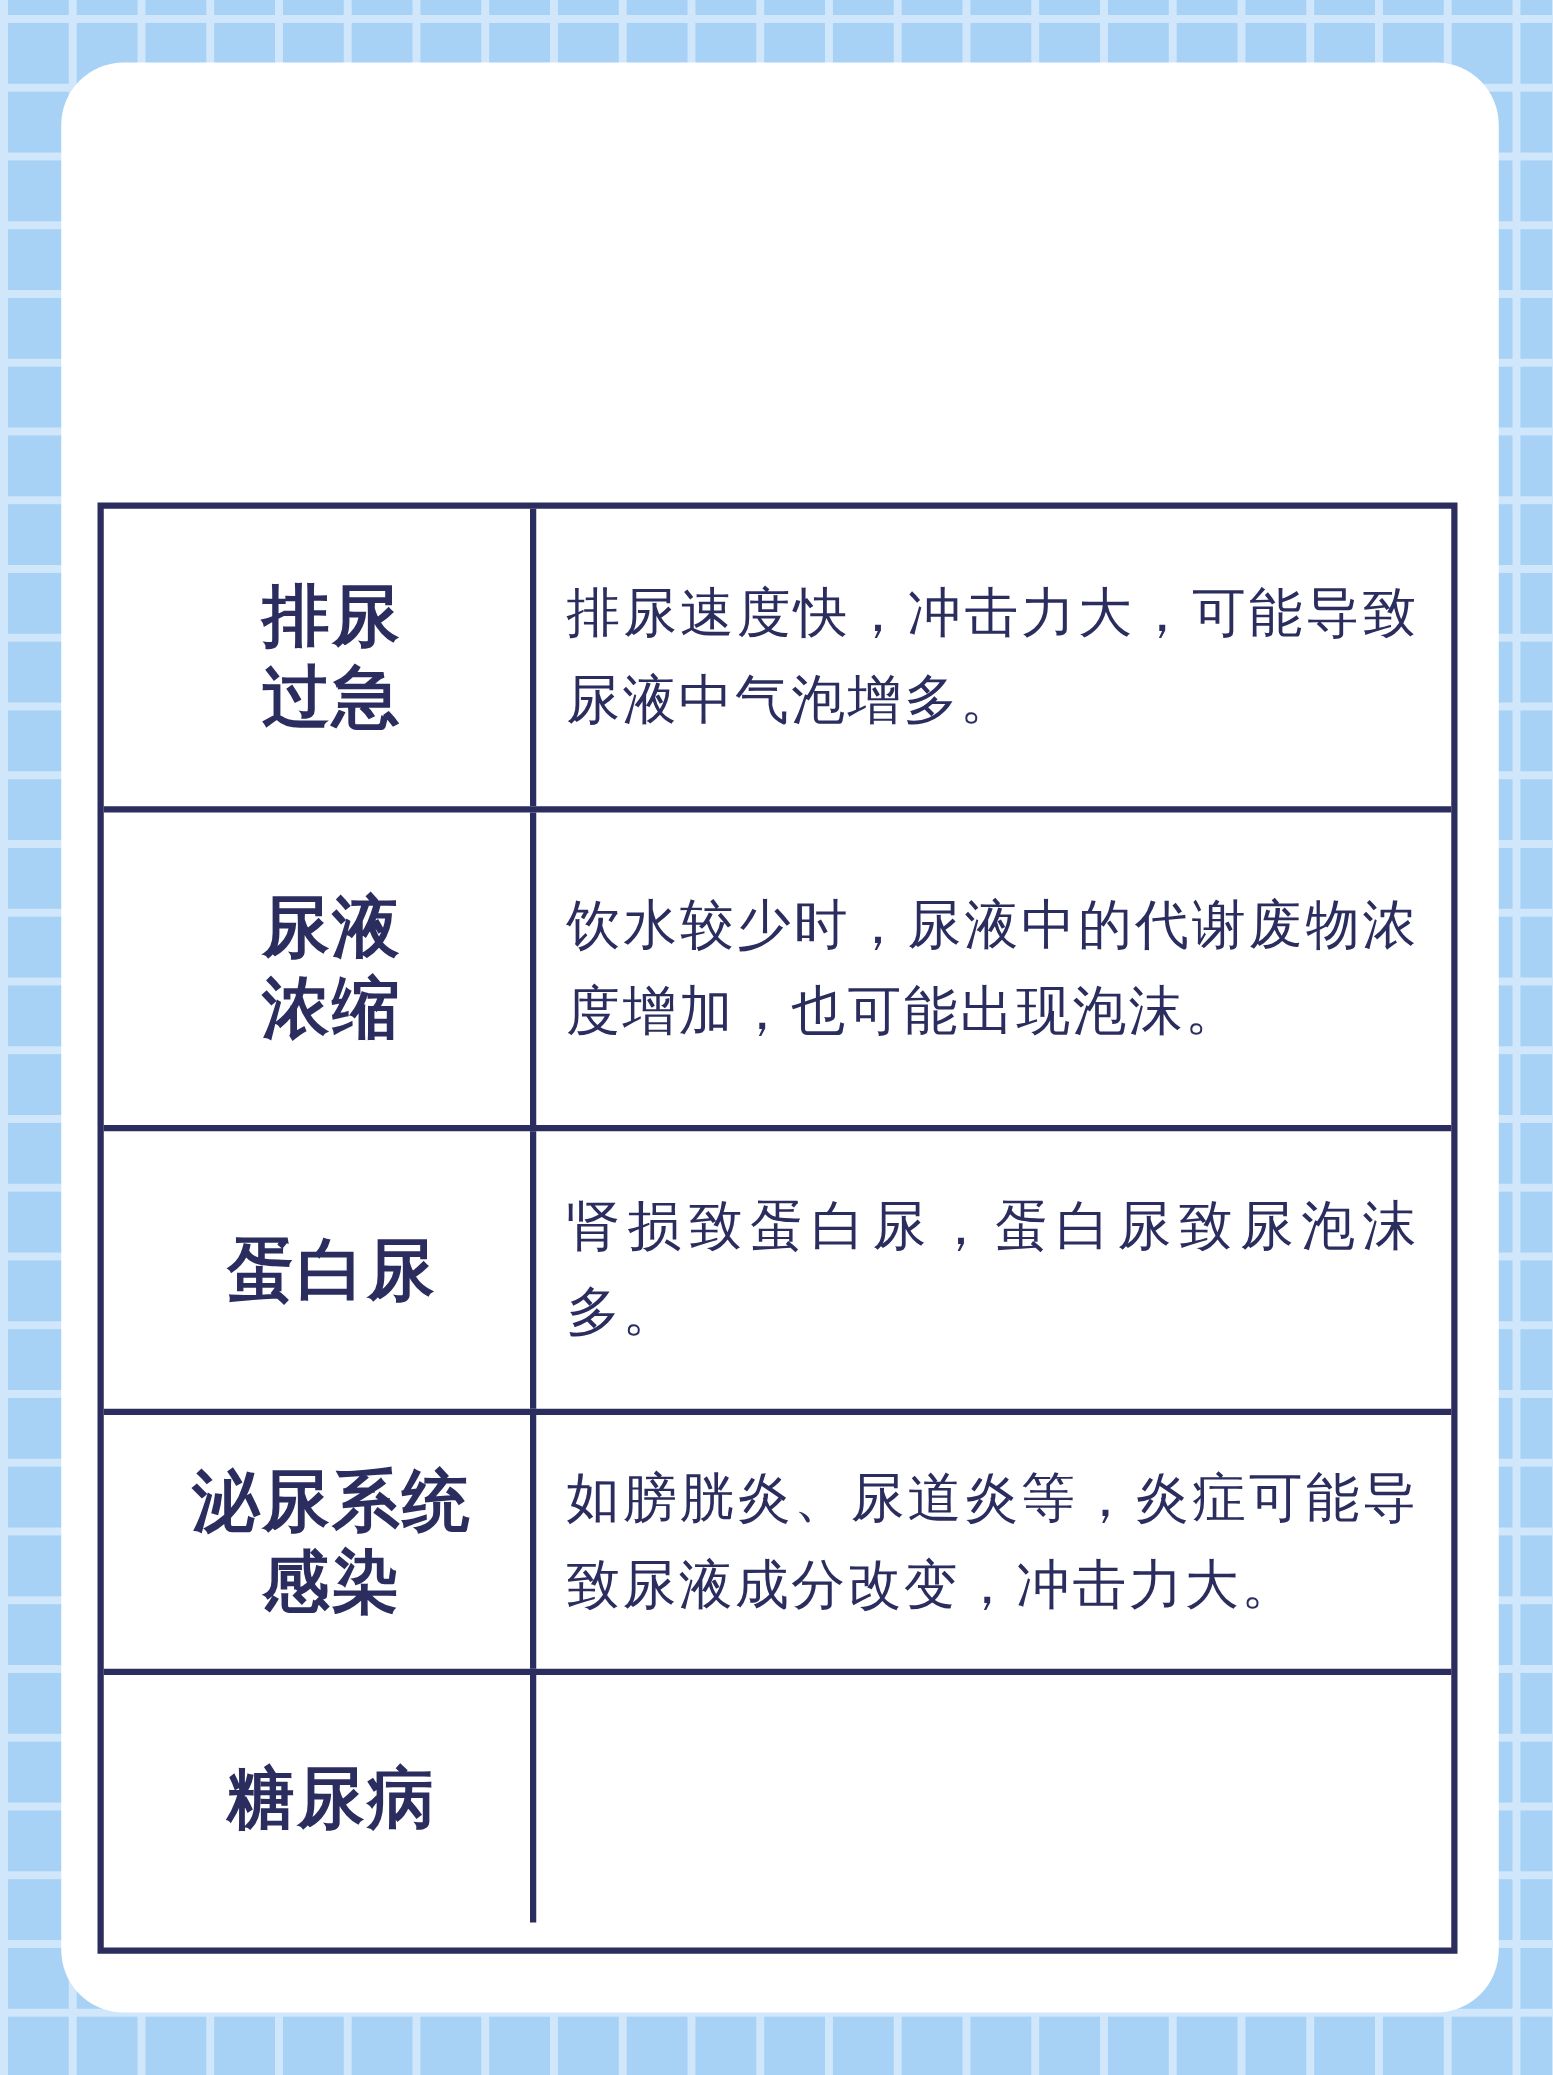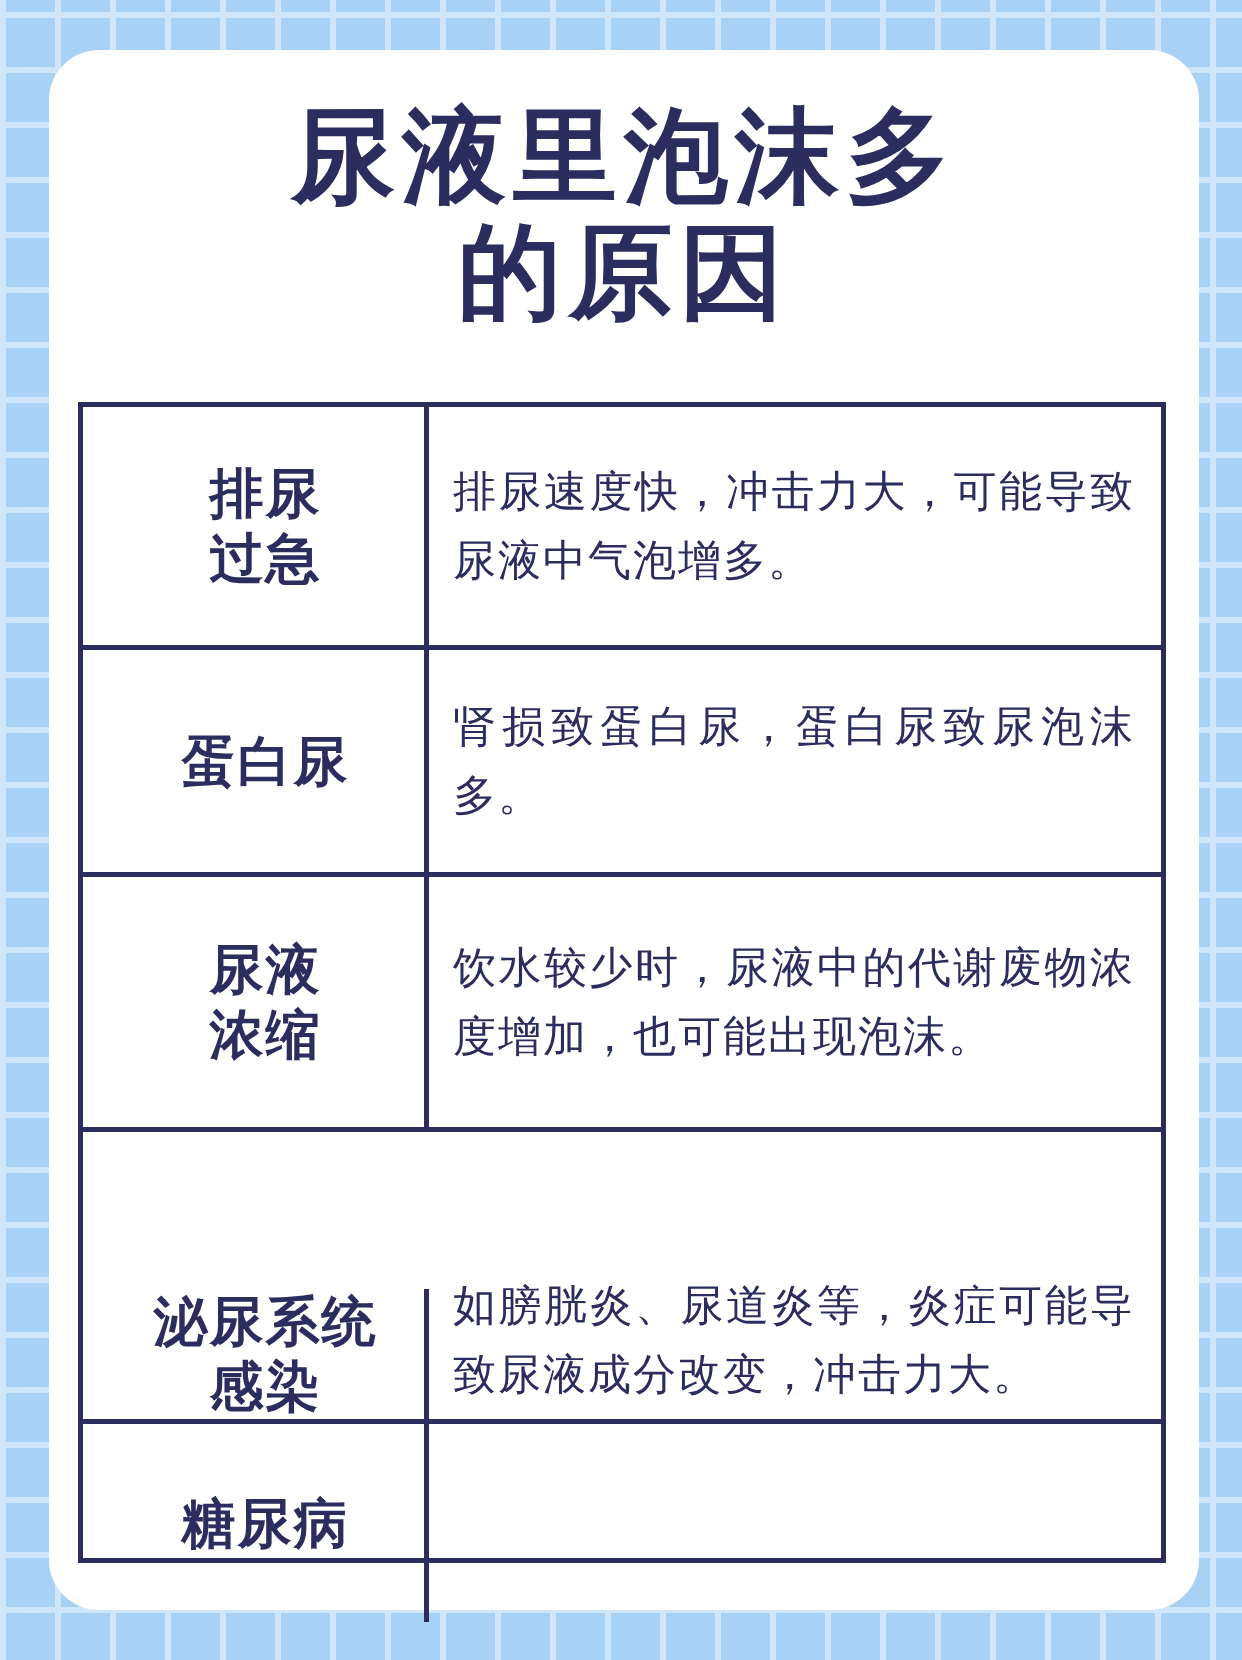--- a/index.html
+++ b/index.html
@@ -57,21 +57,21 @@
   }
   .row {
     display: flex;
     flex: 0 0 auto;
     padding-left: 24px;
   }
   .row + .row { border-top: 5px solid var(--navy); }
   .r1 { height: 238px; }
   .r2 { height: 255px; }
   .r3 { height: 227px; }
-  .r4 { height: 292px; align-items: flex-end; }
+  .r4 { height: 208px; }
   .r5 { height: 203px; }
   .cell-label {
     width: 322px;
     flex: 0 0 322px;
     border-right: 5px solid var(--navy);
     display: flex;
     align-items: center;
     justify-content: center;
     text-align: center;
     color: var(--navy);
@@ -96,45 +96,43 @@
     width: 100%;
     text-align: justify;
   }
 </style>
 </head>
 <body>
 
 <div class="canvas">
   <div class="card">
 
-    <h1 class="title">尿液里泡沫多
-的原因</h1>
 
     <div class="table">
 
       <div class="row r1">
         <div class="cell-label">排尿
 过急</div>
         <div class="cell-desc">
           <div>排尿速度快，冲击力大，可能导致尿液中气泡增多。</div>
         </div>
       </div>
 
-      <div class="row r3">
-        <div class="cell-label">蛋白尿</div>
-        <div class="cell-desc">
-          <div>肾损致蛋白尿，蛋白尿致尿泡沫多。</div>
-        </div>
-      </div>
-
       <div class="row r2">
         <div class="cell-label">尿液
 浓缩</div>
         <div class="cell-desc">
           <div>饮水较少时，尿液中的代谢废物浓度增加，也可能出现泡沫。</div>
+        </div>
+      </div>
+
+      <div class="row r3">
+        <div class="cell-label">蛋白尿</div>
+        <div class="cell-desc">
+          <div>肾损致蛋白尿，蛋白尿致尿泡沫多。</div>
         </div>
       </div>
 
       <div class="row r4">
         <div class="cell-label">泌尿系统
 感染</div>
         <div class="cell-desc">
           <div>如膀胱炎、尿道炎等，炎症可能导致尿液成分改变，冲击力大。</div>
         </div>
       </div>

